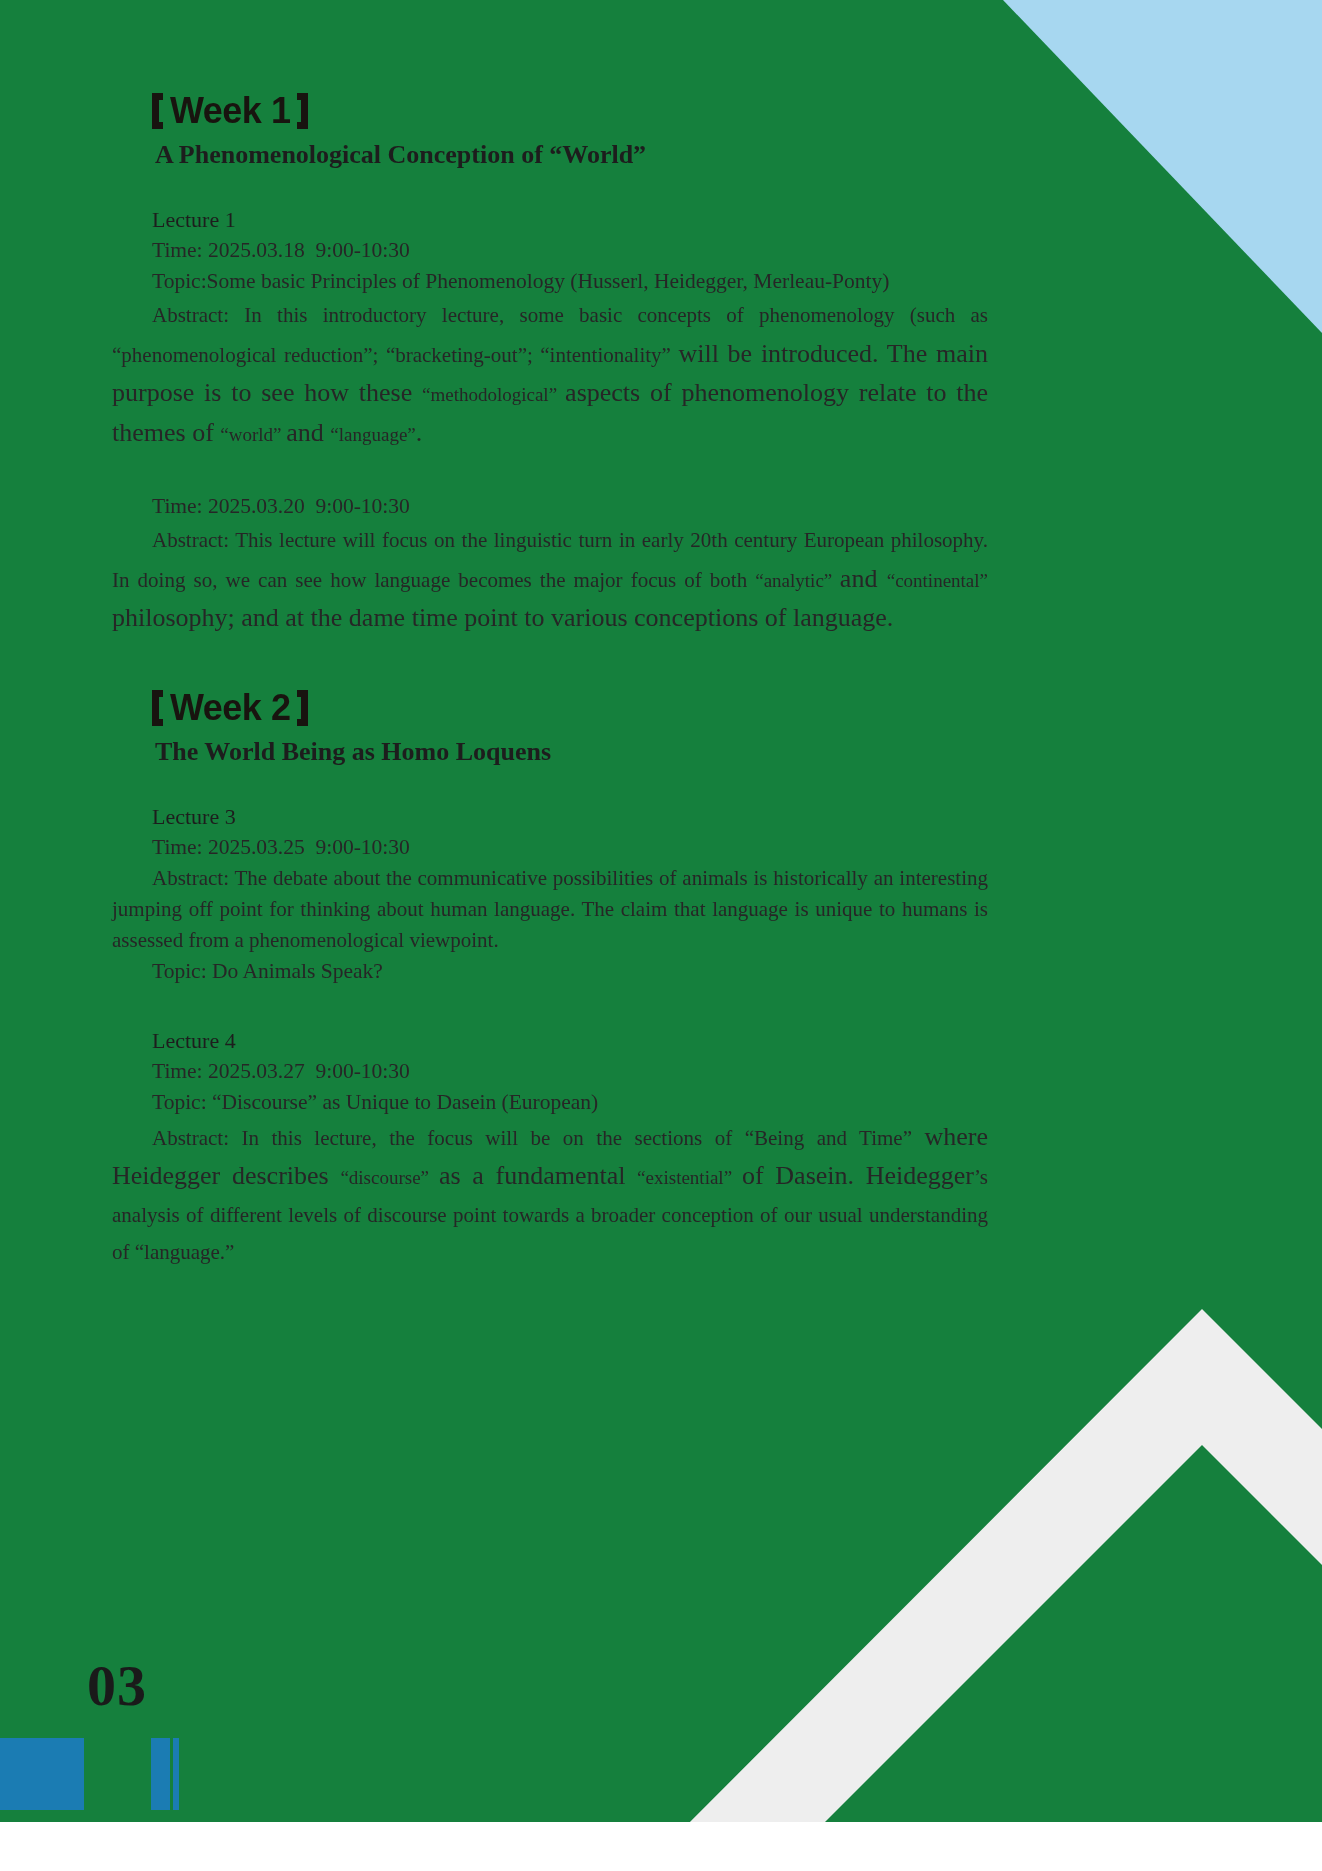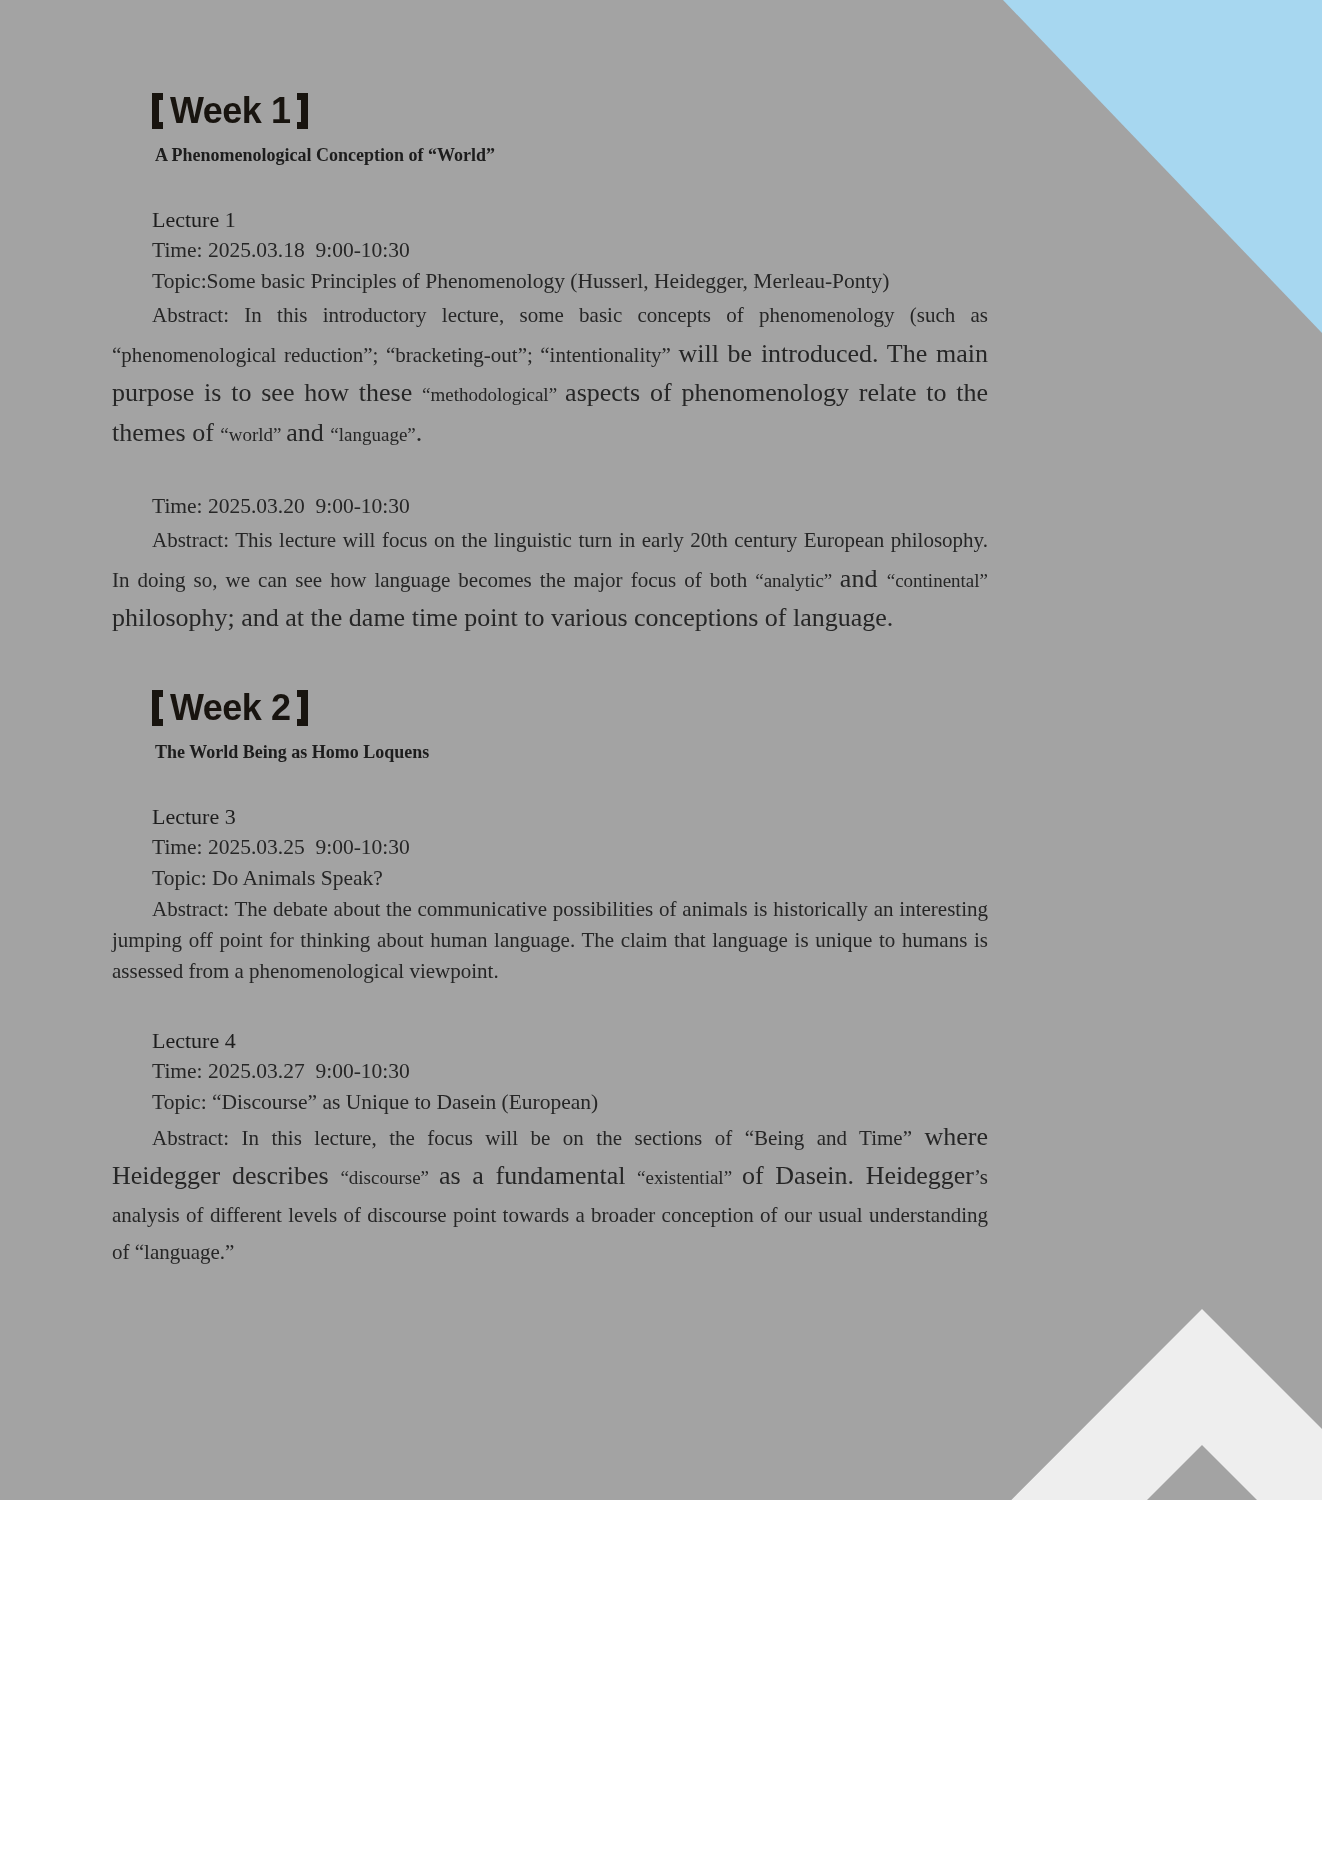--- a/index.html
+++ b/index.html
@@ -3,22 +3,22 @@
 <meta charset="utf-8">
 <style>
   :root{
     --accent:#1b7cb3;
     --triangle:#a7d7f0;
     --watermark:#eeeeee;
   }
   html,body{margin:0;padding:0;}
   body{background:#ffffff;}
   .page{
-    position:relative; width:1322px; height:1500px; overflow:hidden;
-    background:#a3a3a3; font-family:"Liberation Serif","DejaVu Serif",serif; color:#262626;
+    position:relative; width:1322px; height:1822px; overflow:hidden;
+    background:#15803d; font-family:"Liberation Serif","DejaVu Serif",serif; color:#262626;
   }
   .corner-triangle{
     position:absolute; top:0; right:0; width:319px; height:333px;
     background:var(--triangle);
     clip-path:polygon(0 0,100% 0,100% 100%);
     z-index:0;
   }
   .watermark{
     position:absolute; left:0; top:0; width:1322px; height:1871px;
     background:var(--watermark);
@@ -28,21 +28,21 @@
   .content{position:absolute; left:112px; top:88px; width:876px; z-index:2;}
   .week{margin-bottom:46px;}
   .week-heading{
     margin:0 0 6px 40px; display:flex; align-items:center; gap:7px;
     font-family:"Liberation Sans","DejaVu Sans",sans-serif; font-weight:700;
     font-size:36px; line-height:46px; letter-spacing:-0.5px; color:#18140f;
   }
   .bracket{display:inline-block; width:11px; height:36px; box-sizing:border-box;}
   .bl{border-left:7px solid #18140f; border-top:7px solid #18140f; border-bottom:7px solid #18140f;}
   .br{border-right:7px solid #18140f; border-top:7px solid #18140f; border-bottom:7px solid #18140f;}
-  .week-subtitle{margin:0 0 34px 43px; font-size:18px; font-weight:700; line-height:30px; color:#1d1d1d;}
+  .week-subtitle{margin:0 0 34px 43px; font-size:26px; font-weight:700; line-height:30px; color:#1d1d1d;}
   .para{margin:0; font-size:21.5px; line-height:31px; text-align:justify; text-indent:40px; color:#262626;}
   .lecture{margin-bottom:38px;}
   .lecture-title{font-weight:400; font-size:22px; color:#1d1d1d;}
   .time-line{white-space:pre-wrap;}
   .abstract-line.mixed{line-height:37.5px;}
   .run-n{font-size:21px;}
   .run-lg{font-size:26px;}
   .run-sm{font-size:19px;}
   .footer-rect{position:absolute; left:0; top:1738px; width:84px; height:72px; background:var(--accent); z-index:2;}
   .page-number{
@@ -81,22 +81,22 @@
       <section class="week">
         <h2 class="week-heading">
           <span class="bracket bl"></span>
           <span class="week-heading-text">Week 2</span>
           <span class="bracket br"></span>
         </h2>
         <p class="week-subtitle">The World Being as Homo Loquens</p>
         <div class="lecture">
           <p class="para lecture-title">Lecture 3</p>
           <p class="para time-line">Time: 2025.03.25  9:00-10:30</p>
+          <p class="para abstract-line"><span class="run-n">Abstract: The debate about the communicative possibilities of animals is historically an interesting jumping off point for thinking about human language. The claim that language is unique to humans is assessed from a phenomenological viewpoint.</span></p>
           <p class="para topic-line">Topic: Do Animals Speak?</p>
-          <p class="para abstract-line"><span class="run-n">Abstract: The debate about the communicative possibilities of animals is historically an interesting jumping off point for thinking about human language. The claim that language is unique to humans is assessed from a phenomenological viewpoint.</span></p>
         </div>
         <div class="lecture">
           <p class="para lecture-title">Lecture 4</p>
           <p class="para time-line">Time: 2025.03.27  9:00-10:30</p>
           <p class="para topic-line">Topic: “Discourse” as Unique to Dasein (European)</p>
           <p class="para abstract-line mixed"><span class="run-n">Abstract: In this lecture, the focus will be on the sections of “Being and Time” </span><span class="run-lg">where Heidegger describes </span><span class="run-sm">“discourse” </span><span class="run-lg">as a fundamental </span><span class="run-sm">“existential” </span><span class="run-lg">of Dasein. Heidegger</span><span class="run-n">’s analysis of different levels of discourse point towards a broader conception of our usual understanding of “language.”</span></p>
         </div>
       </section>
     </main>
   <div class="footer-rect"></div>

